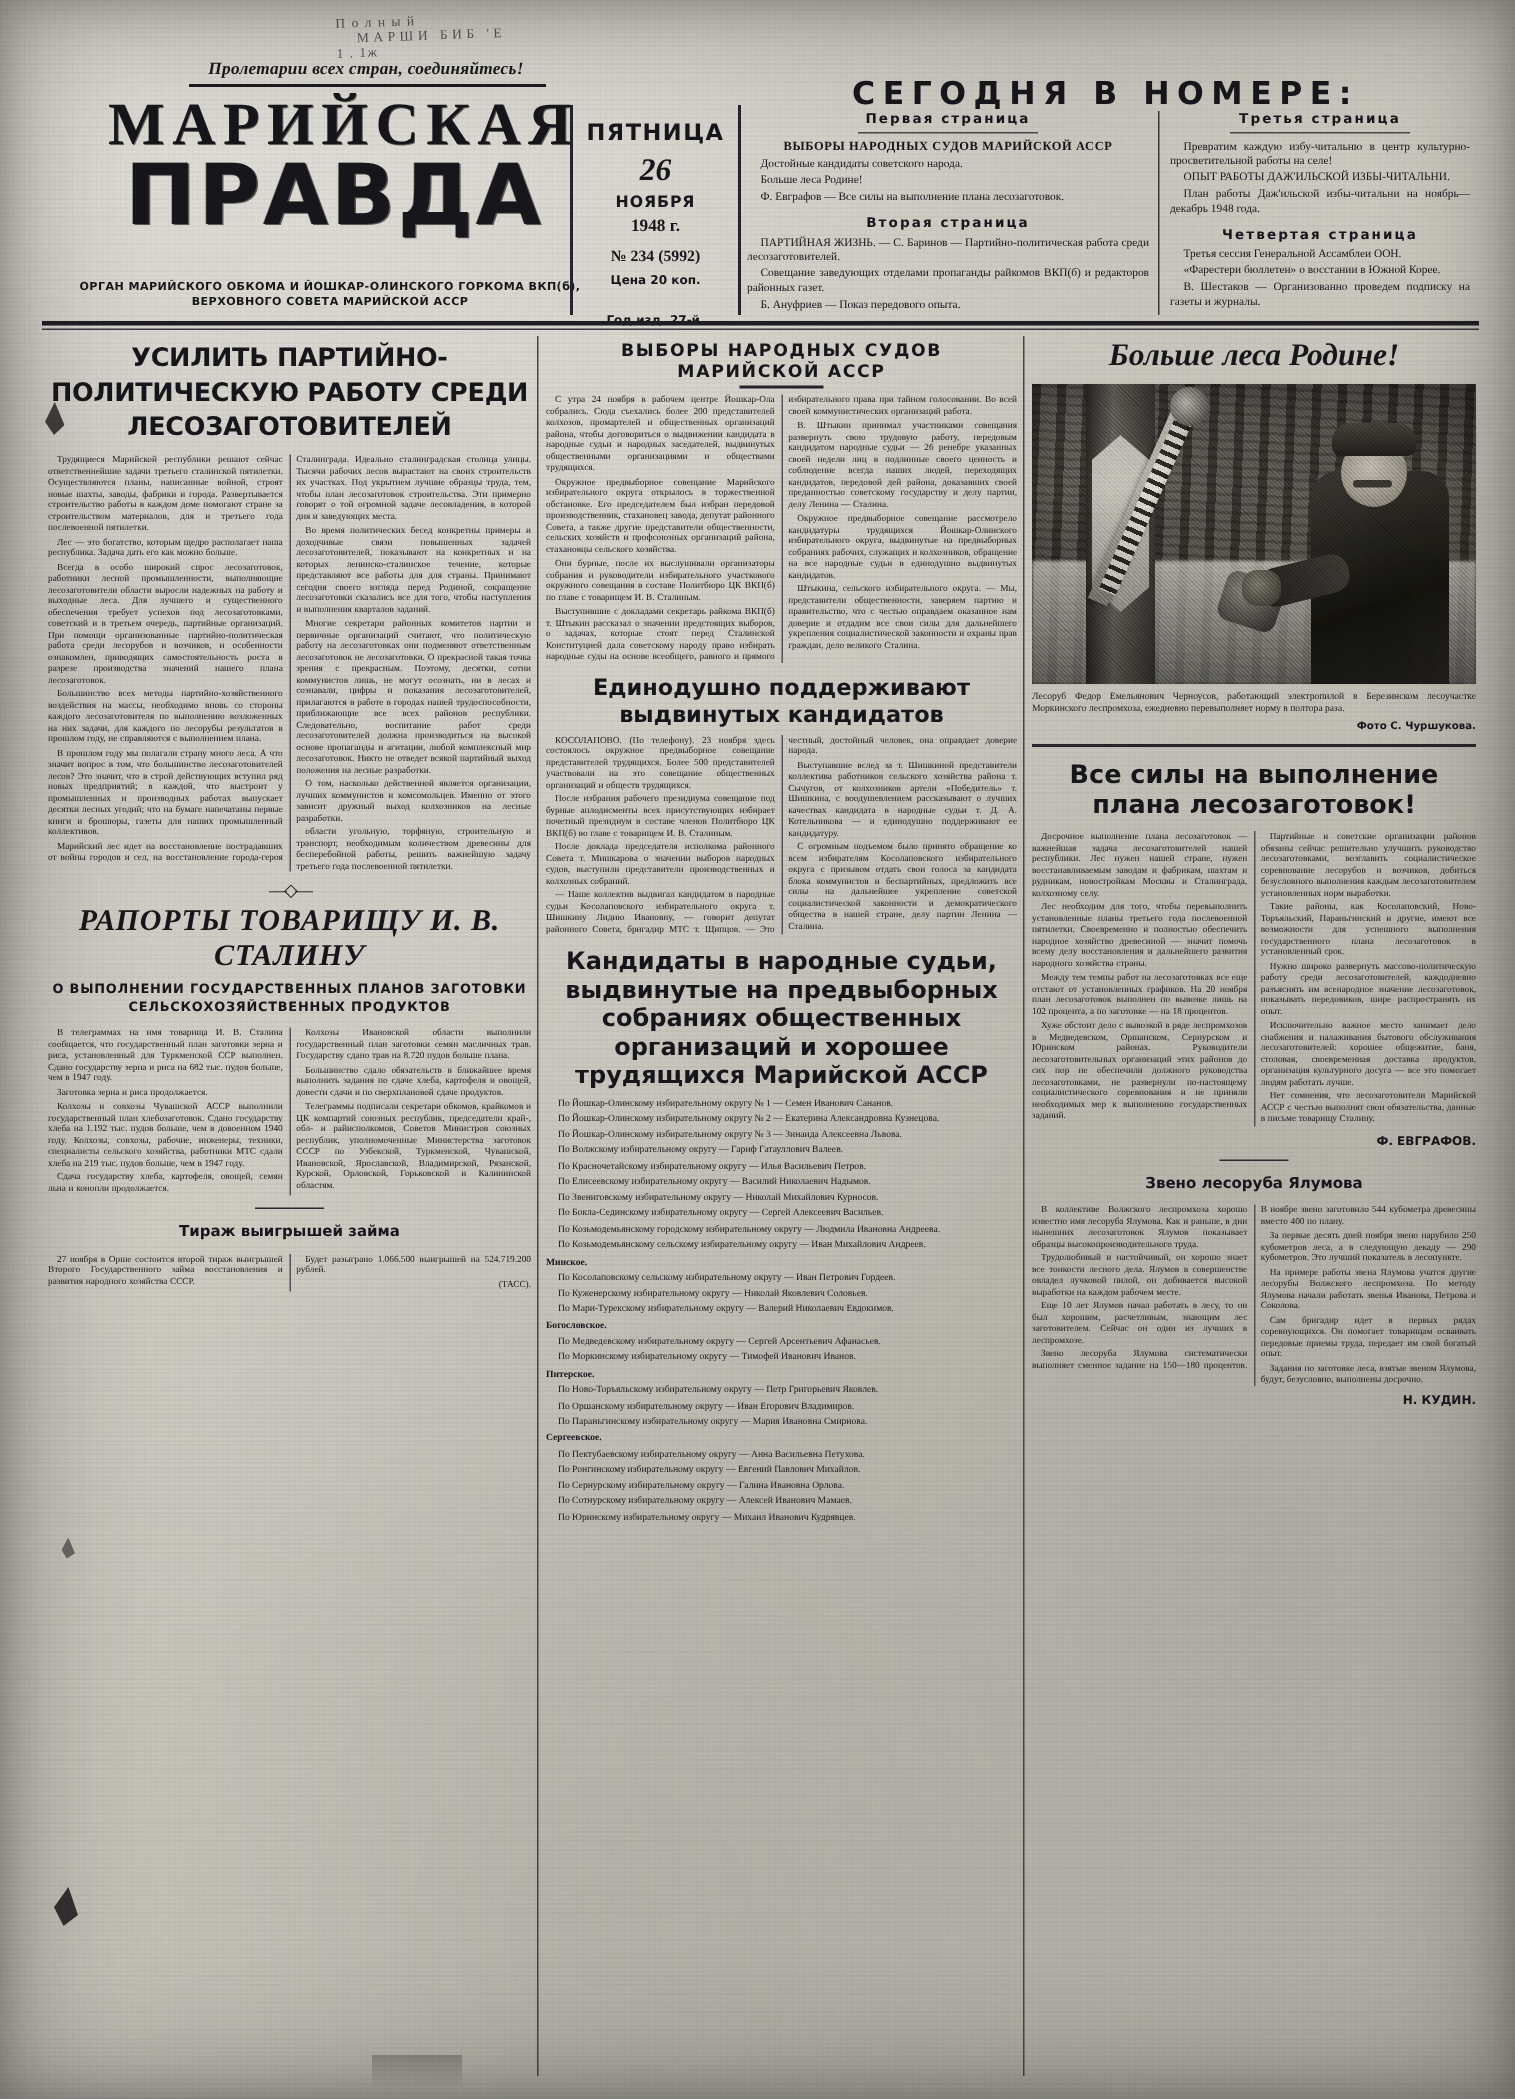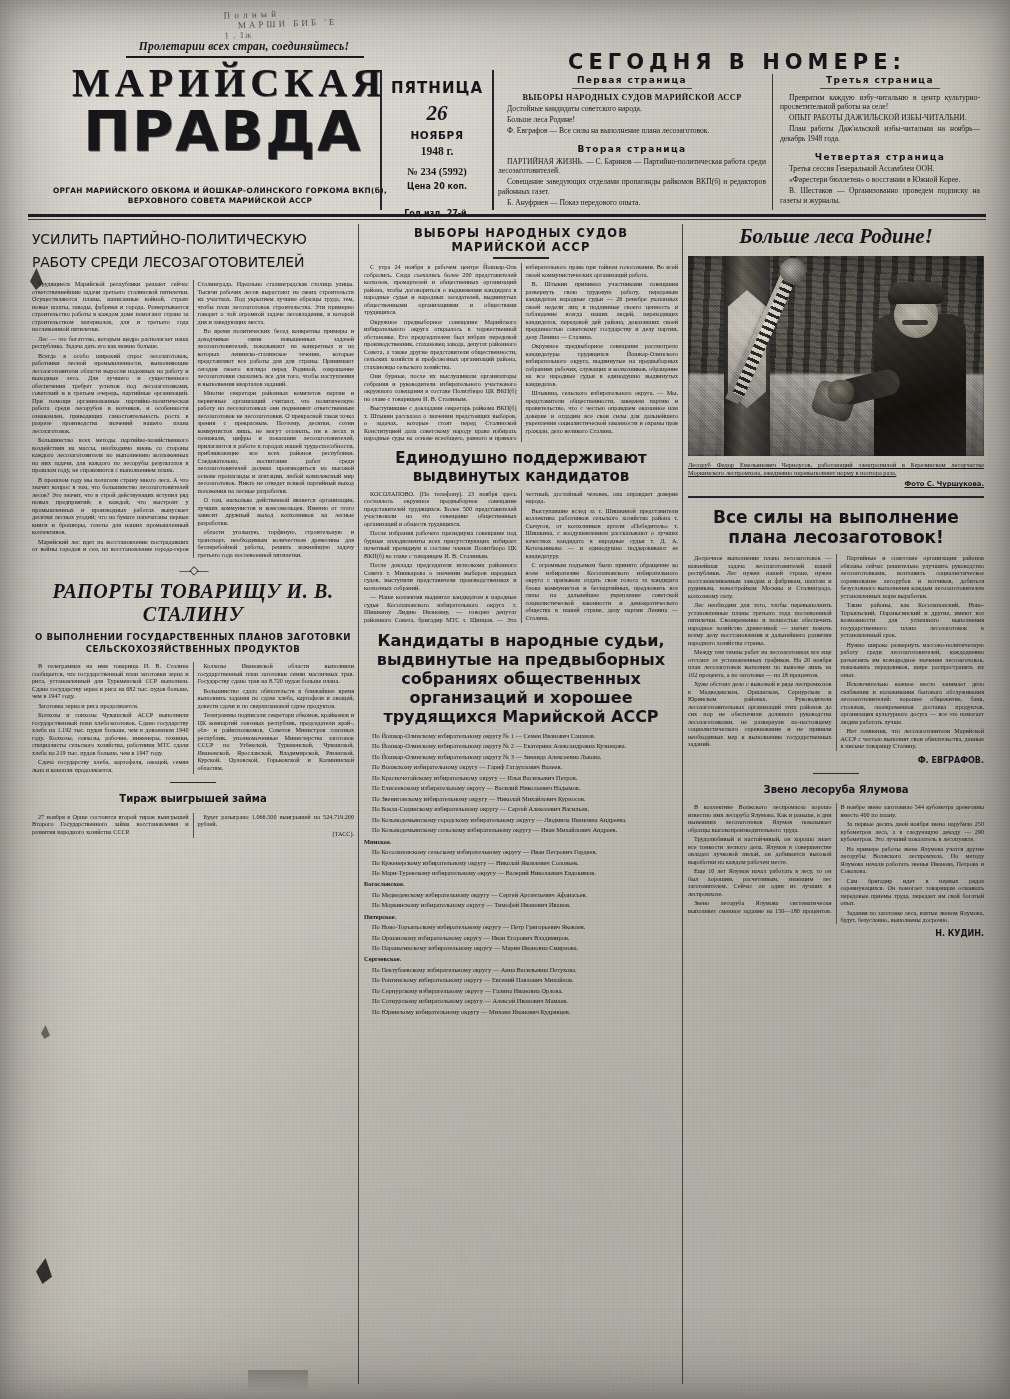--- a/index.html
+++ b/index.html
@@ -79,22 +79,22 @@
 
   
   .col{position:absolute;top:216px;}
   .colA{left:4px;width:322px;}
   .colB{left:336px;width:314px;}
   .colC{left:660px;width:296px;}
   .vline{position:absolute;top:216px;height:1160px;border-left:1.2px solid #46444a;}
   .v1{left:330px;}
   .v2{left:654px;}
 
-  h1.head{font-family:"DejaVu Sans",sans-serif;font-weight:normal;font-size:14px;
-     line-height:23px;letter-spacing:-.2px;margin:4px 0 6px 0;text-align:left;}
+  h1.head{font-family:"DejaVu Sans",sans-serif;font-weight:bold;font-size:17px;
+     line-height:23px;letter-spacing:-.2px;margin:4px 0 6px 0;text-align:center;}
   h2.kicker{font-family:"DejaVu Sans",sans-serif;font-weight:bold;font-size:11.5px;
      letter-spacing:1.1px;text-align:center;margin:2px 0 3px 0;}
   .kick-rule{width:56px;border-top:2px solid #25242a;margin:3px auto 4px auto;}
   h2.ital{font-style:italic;font-weight:bold;font-size:22px;line-height:25px;
      text-align:center;margin:2px 0 7px 0;}
   h2.ital2{font-style:italic;font-weight:bold;font-size:21px;line-height:24px;
      text-align:center;margin:0 0 8px 0;}
   h3.sans{font-family:"DejaVu Sans",sans-serif;font-weight:bold;font-size:16px;
      line-height:19px;text-align:center;margin:8px 0 6px 0;}
   h3.sans2{font-family:"DejaVu Sans",sans-serif;font-weight:bold;font-size:10px;
@@ -155,21 +155,21 @@
      background:#3b3731;}
   .photo .arm{position:absolute;left:150px;top:118px;width:62px;height:26px;border-radius:12px;
      background:linear-gradient(90deg,#26241f,#43403a);transform:rotate(-14deg);}
   .photo .glove{position:absolute;left:140px;top:124px;width:26px;height:24px;border-radius:10px;
      background:radial-gradient(circle at 40% 40%,#8d8879,#3b3832);}
   .photo .grade{position:absolute;inset:0;
      background:linear-gradient(180deg,rgba(0,0,0,.18),rgba(0,0,0,0) 35%,rgba(0,0,0,.30));
      mix-blend-mode:multiply;}
   .photo .halftone{position:absolute;inset:0;opacity:.45;mix-blend-mode:overlay;
      background-image:repeating-linear-gradient(45deg,rgba(255,255,255,.25) 0 1px,rgba(0,0,0,.2) 1px 2px);}
-  .caption{font-size:6.4px;line-height:8px;text-align:justify;margin-top:3px;text-decoration:underline;}
+  .caption{font-size:6.4px;line-height:8px;text-align:justify;margin-top:3px;}
   .caption .ph{display:block;text-align:right;font-family:"DejaVu Sans",sans-serif;
      font-weight:bold;font-size:6.8px;margin-top:3px;}
 
   .cand{font-size:6.4px;line-height:8.3px;text-align:justify;}
   .cand p{margin:0 0 2.2px 0;text-indent:8px;}
   .cand .grp{font-weight:bold;text-indent:0;margin-top:3px;}
   .bottom-sign{text-align:right;font-family:"DejaVu Sans",sans-serif;font-weight:bold;
      font-size:8px;margin-top:5px;}
   .blotA{position:absolute;left:30px;top:268px;width:13px;height:22px;background:#1b1a18;
      clip-path:polygon(50% 0,100% 70%,46% 100%,0 60%);opacity:.8;}

